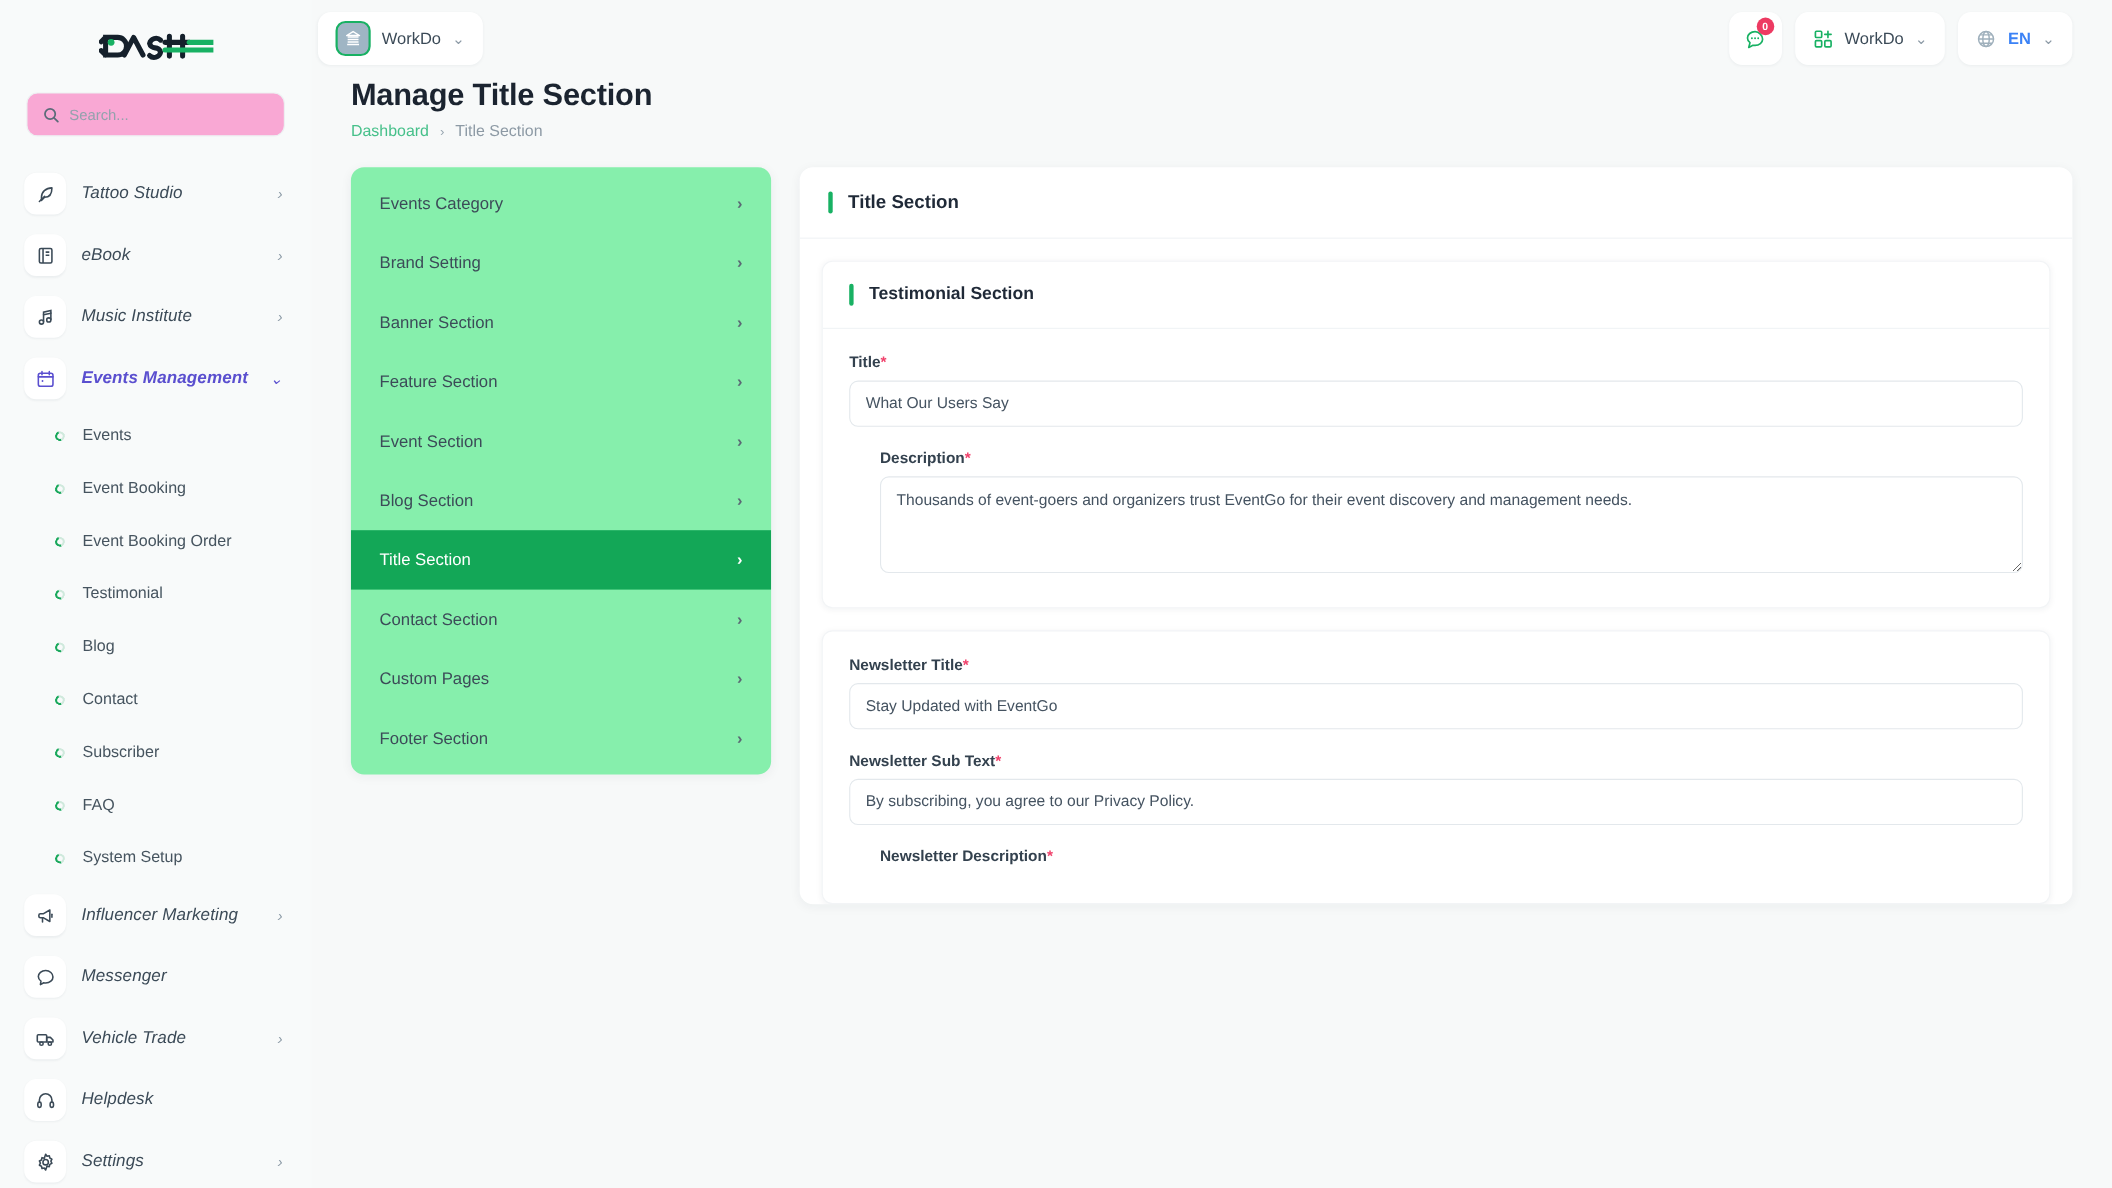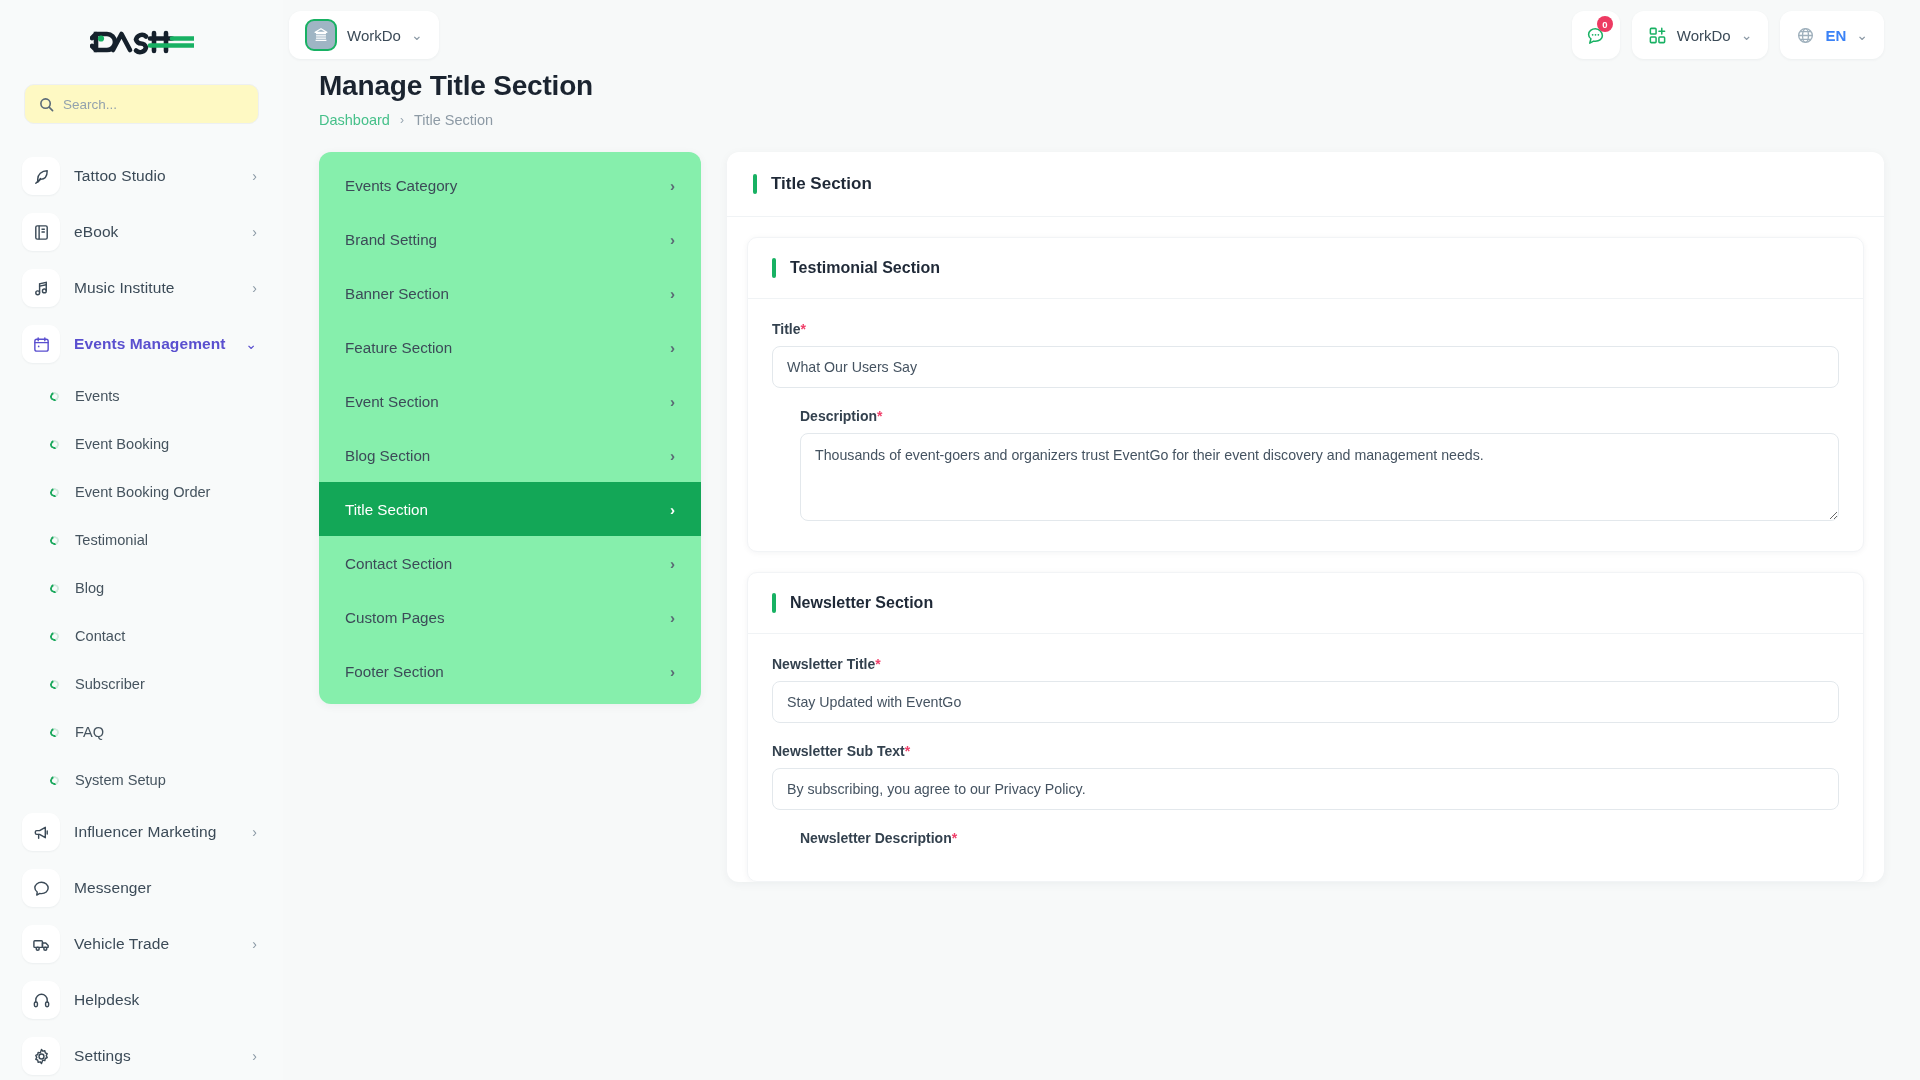--- a/index.html
+++ b/index.html
@@ -18,35 +18,36 @@
     width: 283px; min-width: 283px; height: 1080px;
     background: #f8fafa;
     display: flex; flex-direction: column;
     overflow: hidden;
     position: relative;
   }
   .logo-wrap { height: 84px; display: flex; align-items: center; justify-content: center; }
   .logo { display: flex; align-items: center; }
   .search-wrap { padding: 0 24px 14px 24px; }
   .search-box {
-    height: 40px; background: #fef9c3; border: 1px solid #edf0f2; border-radius: 10px;
+    height: 40px; background: #f9a8d4; border: 1px solid #edf0f2; border-radius: 10px;
     display: flex; align-items: center; gap: 9px; padding: 0 14px;
   }
   .search-box input {
     border: none; outline: none; background: transparent;
     font-family: "Liberation Sans", sans-serif; font-size: 13.5px; color: #5b6b78;
     width: 100%;
   }
   .search-box input::placeholder { color: #93a2ad; }
 
   .nav { flex: 1; overflow-y: hidden; padding: 10px 0 20px 0; }
   .nav-item {
     display: flex; align-items: center; gap: 14px;
     height: 56px; padding: 0 26px 0 22px; cursor: pointer;
     position: relative;
+    font-style: italic;
   }
   .nav-icon {
     width: 38px; height: 38px; min-width: 38px; border-radius: 11px;
     background: #ffffff; display: flex; align-items: center; justify-content: center;
     box-shadow: 0 1px 2px rgba(16,30,54,.05);
   }
   .nav-label { font-size: 15.5px; color: #3b4a57; font-weight: 400; flex: 1; letter-spacing: .1px; }
   .nav-item.active .nav-label { color: #5a4fcf; font-weight: 600; }
   .chev { color: #8b99a5; font-size: 14px; line-height: 1; }
   .chev-down { color: #5a4fcf; font-size: 14px; }
@@ -462,24 +463,20 @@
               <div class="field">
                 <label class="field-label">
                   <span>Description</span><span class="req">*</span>
                 </label>
                 <textarea class="textarea" style="">Thousands of event-goers and organizers trust EventGo for their event discovery and management needs.</textarea>
               </div>
             </div>
           </div>
 
           <div class="sub-card">
-            <div class="sub-head">
-              <span class="accent-bar"></span>
-              <span class="sub-head-title">Newsletter Section</span>
-            </div>
             <div class="sub-body">
               <div class="field">
                 <label class="field-label">
                   <span>Newsletter Title</span><span class="req">*</span>
                 </label>
                 <input class="input" type="text" value="Stay Updated with EventGo" style="">
               </div>
               <div class="field">
                 <label class="field-label">
                   <span>Newsletter Sub Text</span><span class="req">*</span>

